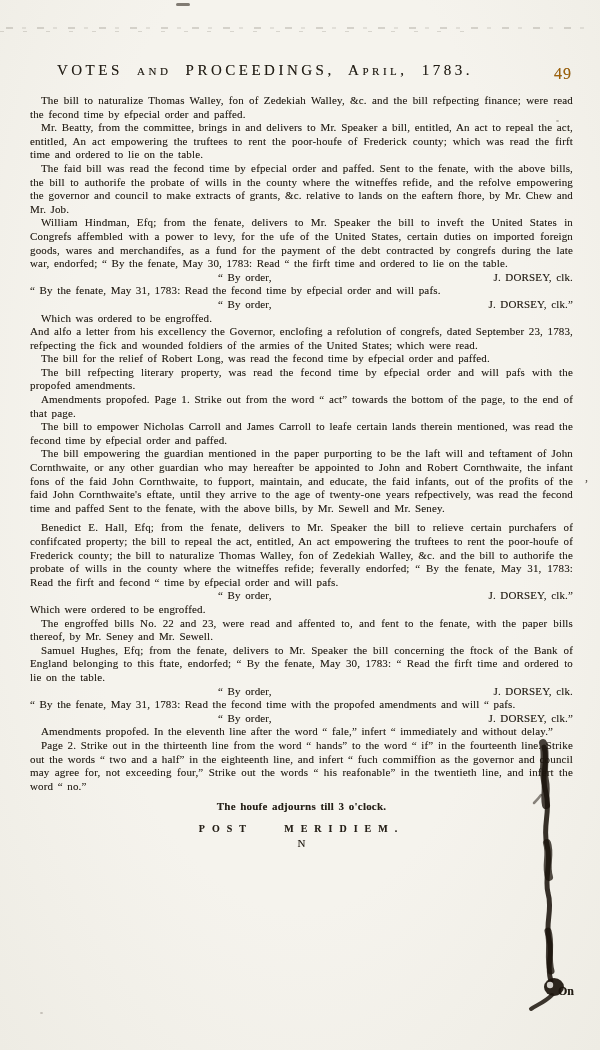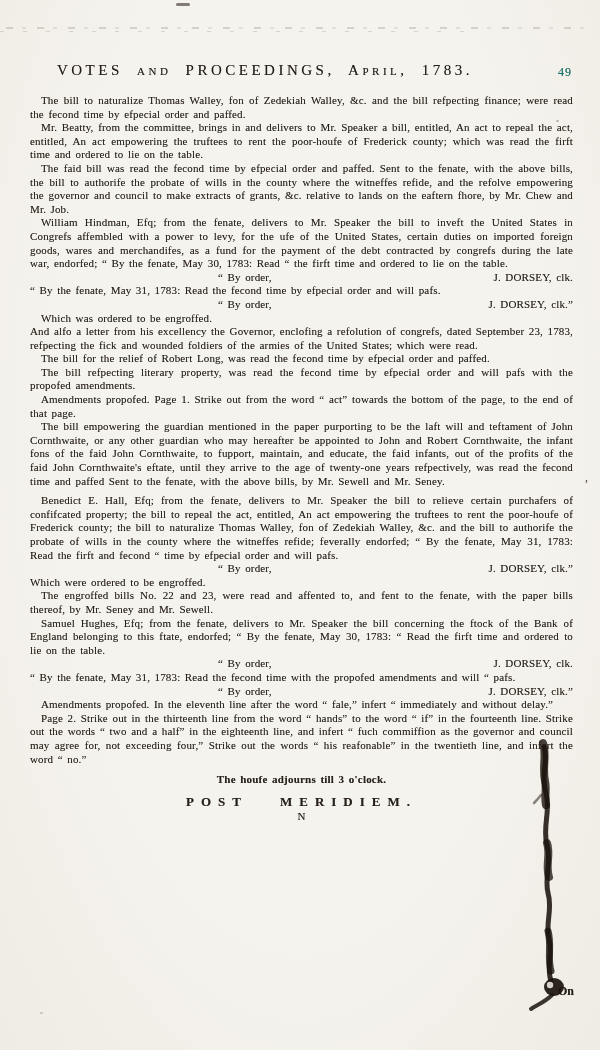--- a/index.html
+++ b/index.html
@@ -25,34 +25,34 @@
   .speck-dot-a{position:absolute;left:556px;top:120px;width:3px;height:2px;background:#8a847a;border-radius:50%;opacity:.6;}
   .speck-dot-b{position:absolute;left:40px;top:1012px;width:3px;height:2px;background:#9a948a;border-radius:50%;opacity:.5;}
 
   .header{position:relative;height:26px;margin-top:62px;}
   .header .title{
     position:absolute;left:0;right:70px;text-align:center;
     font-variant:small-caps;font-size:15px;letter-spacing:3.5px;word-spacing:7px;
     color:#221d15;text-shadow:0 0 .6px rgba(34,29,21,.45);white-space:nowrap;
   }
   .header .pagenum{
-    position:absolute;right:28px;top:3px;font-size:12px;letter-spacing:1px;
-    color:#0f766e;text-shadow:0 0 .6px rgba(34,29,21,.45);
+    position:absolute;right:28px;top:3px;font-size:16px;letter-spacing:1px;
+    color:#a16207;text-shadow:0 0 .6px rgba(34,29,21,.45);
   }
 
   .text-block{
     position:absolute;left:30px;right:27px;top:94px;
     font-size:11px;line-height:13.6px;letter-spacing:.15px;word-spacing:1.6px;
     text-shadow:0 0 .5px rgba(38,32,24,.38);
   }
   .para{margin:0;text-align:justify;}
   .indent{text-indent:11px;}
   .byorder{display:flex;justify-content:space-between;text-align:left;padding-left:188px;}
   .adjourn{text-align:center;margin-top:7px;font-weight:bold;letter-spacing:.2px;}
-  .pm{text-align:center;margin-top:8px;font-weight:bold;font-size:13px;letter-spacing:7px;word-spacing:22px;}
+  .pm{text-align:center;margin-top:8px;font-weight:bold;font-size:10px;letter-spacing:7px;word-spacing:22px;}
   .met{margin-top:3px;text-align:left;}
   .sig{text-align:center;margin-top:2px;}
   .gap{margin-top:6px;}
 
   .catchword{
     position:absolute;right:26px;top:984px;font-size:12px;font-weight:bold;
     color:#221c14;text-shadow:0 0 .6px rgba(34,28,20,.5);
   }
   .ink-blot{position:absolute;left:498px;top:735px;width:90px;height:300px;pointer-events:none;}
 </style>
@@ -85,20 +85,21 @@
       <p class="para flush">“ By the fenate, May 31, 1783:  Read the fecond time by efpecial order and will pafs.</p>
       <p class="para byorder">
         <span>“ By order,</span>
         <span>J. DORSEY, clk.”</span>
       </p>
       <p class="para indent">Which was ordered to be engroffed.</p>
       <p class="para flush">And alfo a letter from his excellency the Governor, enclofing a refolution of congrefs, dated September 23, 1783, refpecting the fick and wounded foldiers of the armies of the United States; which were read.</p>
       <p class="para indent">The bill for the relief of Robert Long, was read the fecond time by efpecial order and paffed.</p>
       <p class="para indent">The bill refpecting literary property, was read the fecond time by efpecial order and will pafs with the propofed amendments.</p>
       <p class="para indent">Amendments propofed.  Page 1. Strike out from the word “ act” towards the bottom of the page, to the end of that page.</p>
+      <p class="para indent">The bill to empower Nicholas Carroll and James Carroll to leafe certain lands therein mentioned, was read the fecond time by efpecial order and paffed.</p>
       <p class="para indent">The bill empowering the guardian mentioned in the paper purporting to be the laft will and teftament of John Cornthwaite, or any other guardian who may hereafter be appointed to John and Robert Cornthwaite, the infant fons of the faid John Cornthwaite, to fupport, maintain, and educate, the faid infants, out of the profits of the faid John Cornthwaite's eftate, until they arrive to the age of twenty-one years refpectively, was read the fecond time and paffed  Sent to the fenate, with the above bills, by Mr. Sewell and Mr. Seney.</p>
       <p class="para indent gap">Benedict E. Hall, Efq; from the fenate, delivers to Mr. Speaker the bill to relieve certain purchafers of confifcated property; the bill to repeal the act, entitled, An act empowering the truftees to rent the poor-houfe of Frederick county; the bill to naturalize Thomas Walley, fon of Zedekiah Walley, &amp;c. and the bill to authorife the probate of wills in the county where the witneffes refide; feverally endorfed; “ By the fenate, May 31, 1783: Read the firft and fecond “ time by efpecial order and will pafs.</p>
       <p class="para byorder">
         <span>“ By order,</span>
         <span>J. DORSEY, clk.”</span>
       </p>
       <p class="para flush">Which were ordered to be engroffed.</p>
       <p class="para indent">The engroffed bills No. 22 and 23, were read and affented to, and fent to the fenate, with the paper bills thereof, by Mr. Seney and Mr. Sewell.</p>
       <p class="para indent">Samuel Hughes, Efq; from the fenate, delivers to Mr. Speaker the bill concerning the ftock of the Bank of England belonging to this ftate, endorfed; “ By the fenate, May 30, 1783: “ Read the firft time and ordered to lie on the table.</p>
       <p class="para byorder">

